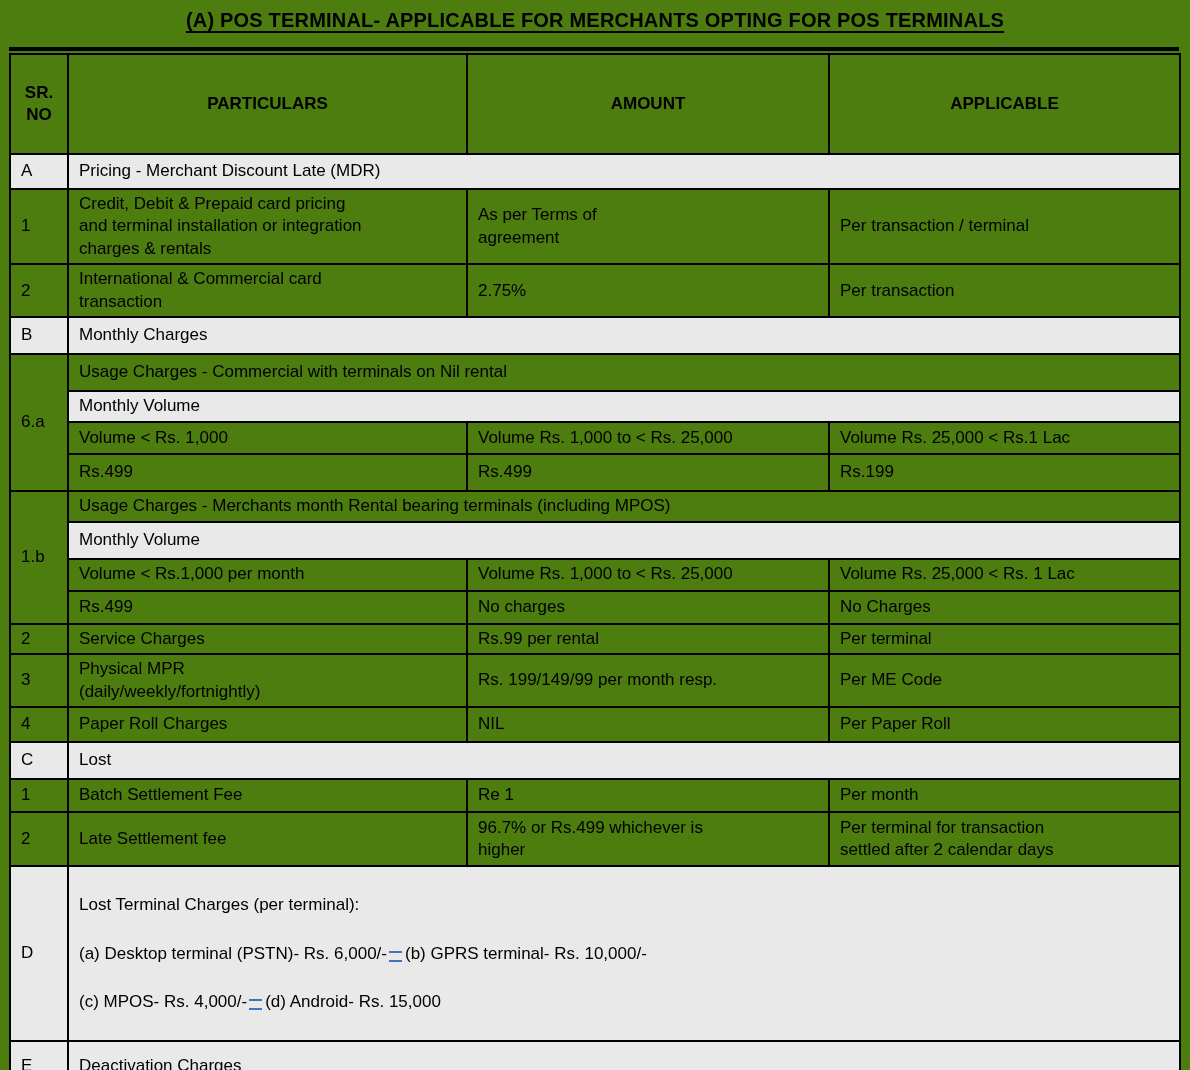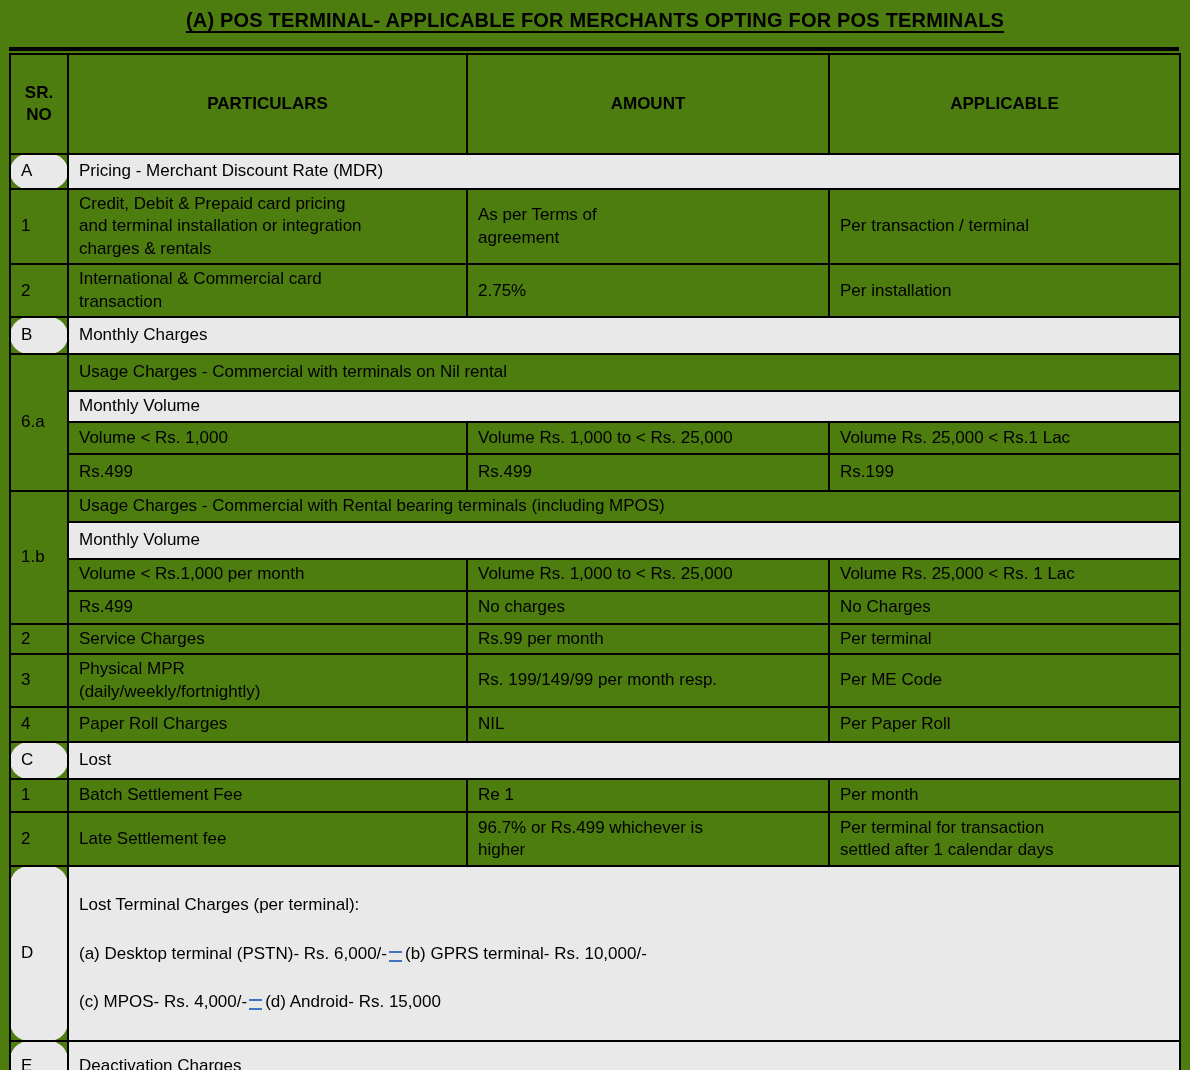--- a/index.html
+++ b/index.html
@@ -48,21 +48,21 @@
     line-height: 1.32;
     white-space: pre-line;
     overflow: hidden;
     text-align: left;
     font-weight: normal;
   }
   table.fees th {
     text-align: center;
     font-weight: bold;
   }
-  th.sr, td.sr { padding-left: 11px; padding-right: 4px; border-radius: 19px; }
+  th.sr, td.sr { padding-left: 11px; padding-right: 4px; }
   th.sr { text-align: left; padding-left: 14px; }
   .section { background: var(--section-bg, #e9e9e9); }
   .bold { font-weight: normal; }
   .note-cell div { line-height: 1.52; white-space: normal; }
   .tc-mark {
     display: inline-block;
     width: 13px;
     height: 7px;
     border-top: 2px solid var(--tracked-change, #4472c4);
     border-bottom: 2px solid var(--tracked-change, #4472c4);
@@ -90,37 +90,37 @@
           <tr style="height:100px">
         <th class="sr">SR.
 NO</th>
         <th>PARTICULARS</th>
         <th>AMOUNT</th>
         <th>APPLICABLE</th>
       </tr>
 
       <tr style="height:35px">
         <td class="sr bold section">A</td>
-        <td class="bold section" colspan="3">Pricing - Merchant Discount Rate (MDR)</td>
+        <td class="bold section" colspan="3">Pricing - Merchant Discount Late (MDR)</td>
       </tr>
       <tr style="height:74px">
         <td class="sr">1</td>
         <td>Credit, Debit &amp; Prepaid card pricing
 and terminal installation or integration
 charges &amp; rentals</td>
         <td>As per Terms of
 agreement</td>
         <td>Per transaction / terminal</td>
       </tr>
       <tr style="height:51px">
         <td class="sr">2</td>
         <td>International &amp; Commercial card
 transaction</td>
         <td>2.75%</td>
-        <td>Per installation</td>
+        <td>Per transaction</td>
       </tr>
 
       <tr style="height:37px">
         <td class="sr bold section">B</td>
         <td class="bold section" colspan="3">Monthly Charges</td>
       </tr>
 
       <tr style="height:37px">
         <td class="sr" rowspan="4">6.a</td>
         <td colspan="3">Usage Charges - Commercial with terminals on Nil rental</td>
@@ -134,40 +134,40 @@
         <td>Volume Rs. 25,000 &lt; Rs.1 Lac</td>
       </tr>
       <tr style="height:37px">
         <td>Rs.499</td>
         <td>Rs.499</td>
         <td>Rs.199</td>
       </tr>
 
       <tr style="height:30px">
         <td class="sr" rowspan="4">1.b</td>
-        <td colspan="3">Usage Charges - Commercial with Rental bearing terminals (including MPOS)</td>
+        <td colspan="3">Usage Charges - Merchants month Rental bearing terminals (including MPOS)</td>
       </tr>
       <tr style="height:37px">
         <td class="bold section" colspan="3">Monthly Volume</td>
       </tr>
       <tr style="height:32px">
         <td>Volume &lt; Rs.1,000 per month</td>
         <td>Volume Rs. 1,000 to &lt; Rs. 25,000</td>
         <td>Volume Rs. 25,000 &lt; Rs. 1 Lac</td>
       </tr>
       <tr style="height:33px">
         <td>Rs.499</td>
         <td>No charges</td>
         <td>No Charges</td>
       </tr>
 
       <tr style="height:30px">
         <td class="sr">2</td>
         <td>Service Charges</td>
-        <td>Rs.99 per month</td>
+        <td>Rs.99 per rental</td>
         <td>Per terminal</td>
       </tr>
       <tr style="height:50px">
         <td class="sr">3</td>
         <td>Physical MPR
 (daily/weekly/fortnightly)</td>
         <td>Rs. 199/149/99 per month resp.</td>
         <td>Per ME Code</td>
       </tr>
       <tr style="height:35px">
@@ -186,21 +186,21 @@
         <td>Batch Settlement Fee</td>
         <td>Re 1</td>
         <td>Per month</td>
       </tr>
       <tr style="height:54px">
         <td class="sr">2</td>
         <td>Late Settlement fee</td>
         <td>96.7% or Rs.499 whichever is
 higher</td>
         <td>Per terminal for transaction
-settled after 1 calendar days</td>
+settled after 2 calendar days</td>
       </tr>
 
       <tr style="height:80px">
         <td class="sr bold section">D</td>
         <td class="section note-cell" colspan="3">
           <div><span class="bold">Lost Terminal Charges (per terminal)</span><span>:</span></div>
           <div><span>(a) Desktop terminal (PSTN)- Rs. 6,000/-</span><span class="tc-mark"></span><span>(b) GPRS terminal- Rs. 10,000/-</span></div>
           <div><span>(c) MPOS- Rs. 4,000/-</span><span class="tc-mark"></span><span>(d) Android- Rs. 15,000</span></div>
         </td>
       </tr>

